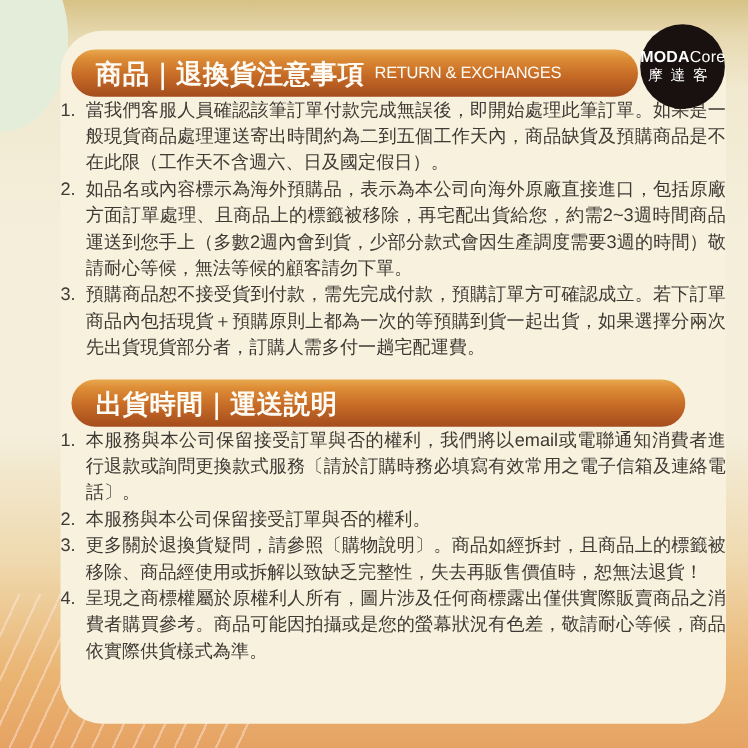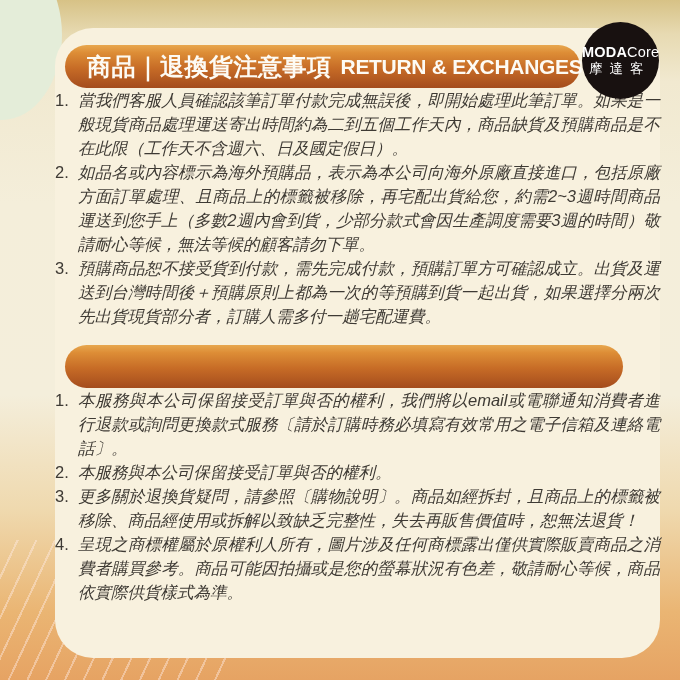--- a/index.html
+++ b/index.html
@@ -31,30 +31,30 @@
   .bar{
     height:43px;border-radius:22px;
     background:linear-gradient(180deg,#e8a84f 0%,#dd8d36 18%,#c66b26 55%,#a44c1d 100%);
     display:flex;align-items:center;
     padding-left:22px;box-sizing:border-box;
     color:#fdfbf4;white-space:nowrap;
   }
   .bar-1{margin:17px 0 0 10px;width:515px;}
   .bar-2{margin:17px 0 0 10px;width:558px;}
   .bar .zh{font-size:24px;font-weight:700;letter-spacing:.5px;}
-  .bar .en{font-size:21px;font-weight:700;margin-left:9px;letter-spacing:-.3px;}
+  .bar .en{font-size:15px;font-weight:400;margin-left:9px;letter-spacing:-.3px;}
   ol.policy{
     list-style:none;margin:0;padding:0;
     color:#3e3a34;font-size:16.5px;line-height:24px;
   }
   .list-1{margin:14px 42px 0 10px;}
   .list-2{margin:10px 40px 0 10px;}
   ol.policy li{display:flex;align-items:flex-start;}
   ol.policy .num{flex:0 0 23px;text-align:left;}
-  ol.policy .txt{flex:1;text-align:justify;font-style:italic;}
+  ol.policy .txt{flex:1;text-align:justify;}
   .logo{
     position:absolute;left:582px;top:22px;width:77px;height:77px;
     background:#181110;border-radius:50%;
     display:flex;flex-direction:column;justify-content:center;
     color:#ffffff;z-index:5;
   }
   .logo .line1{font-size:14.5px;letter-spacing:.2px;white-space:nowrap;}
   .logo .line1 b{font-weight:700;}
   .logo .line1 .thin{font-weight:400;}
   .logo .line2{font-size:13.5px;margin-top:0;letter-spacing:7px;text-indent:7px;white-space:nowrap;}
@@ -78,25 +78,26 @@
       <li>
         <span class="num">1.</span>
         <span class="txt">當我們客服人員確認該筆訂單付款完成無誤後，即開始處理此筆訂單。如果是一般現貨商品處理運送寄出時間約為二到五個工作天內，商品缺貨及預購商品是不在此限（工作天不含週六、日及國定假日）。</span>
       </li>
       <li>
         <span class="num">2.</span>
         <span class="txt">如品名或內容標示為海外預購品，表示為本公司向海外原廠直接進口，包括原廠方面訂單處理、且商品上的標籤被移除，再宅配出貨給您，約需2~3週時間商品運送到您手上（多數2週內會到貨，少部分款式會因生產調度需要3週的時間）敬請耐心等候，無法等候的顧客請勿下單。</span>
       </li>
       <li>
         <span class="num">3.</span>
-        <span class="txt">預購商品恕不接受貨到付款，需先完成付款，預購訂單方可確認成立。出貨及運送到台灣時間後＋預購原則上都為一次的等預購到貨一起出貨，如果選擇分兩次先出貨現貨部分者，訂購人需多付一趟宅配運費。</span>
+        <span class="txt">預購商品恕不接受貨到付款，需先完成付款，預購訂單方可確認成立。若下訂單商品內包括現貨＋預購原則上都為一次的等預購到貨一起出貨，如果選擇分兩次先出貨現貨部分者，訂購人需多付一趟宅配運費。</span>
       </li>
     </ol>
 
     <div class="bar bar-2">
+      <span class="zh">出貨時間｜運送説明</span>
     </div>
 
     <ol class="policy list-2">
       <li>
         <span class="num">1.</span>
         <span class="txt">本服務與本公司保留接受訂單與否的權利，我們將以email或電聯通知消費者進行退款或詢問更換款式服務〔請於訂購時務必填寫有效常用之電子信箱及連絡電話〕。</span>
       </li>
       <li>
         <span class="num">2.</span>
         <span class="txt">本服務與本公司保留接受訂單與否的權利。</span>

